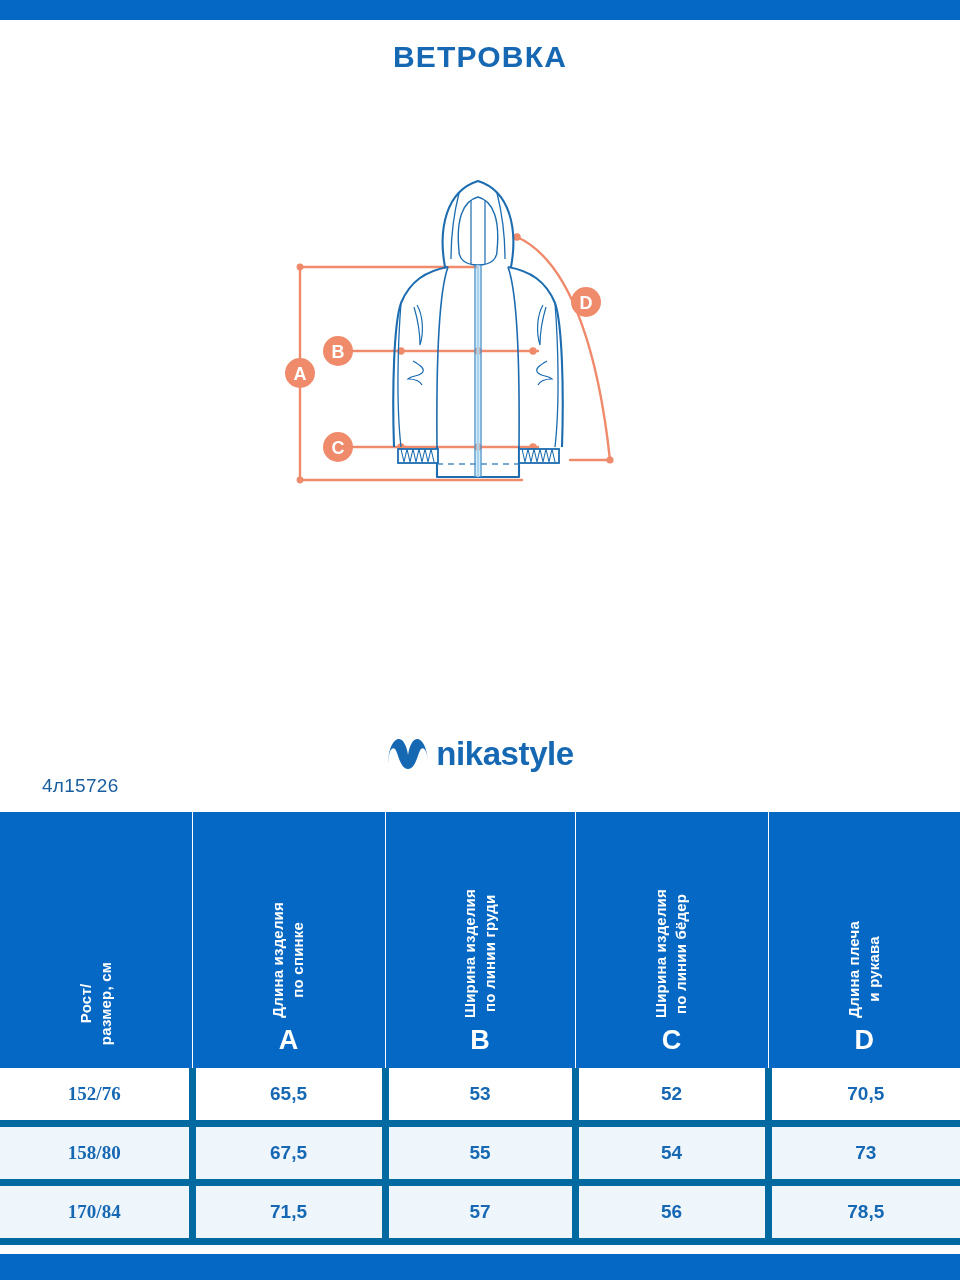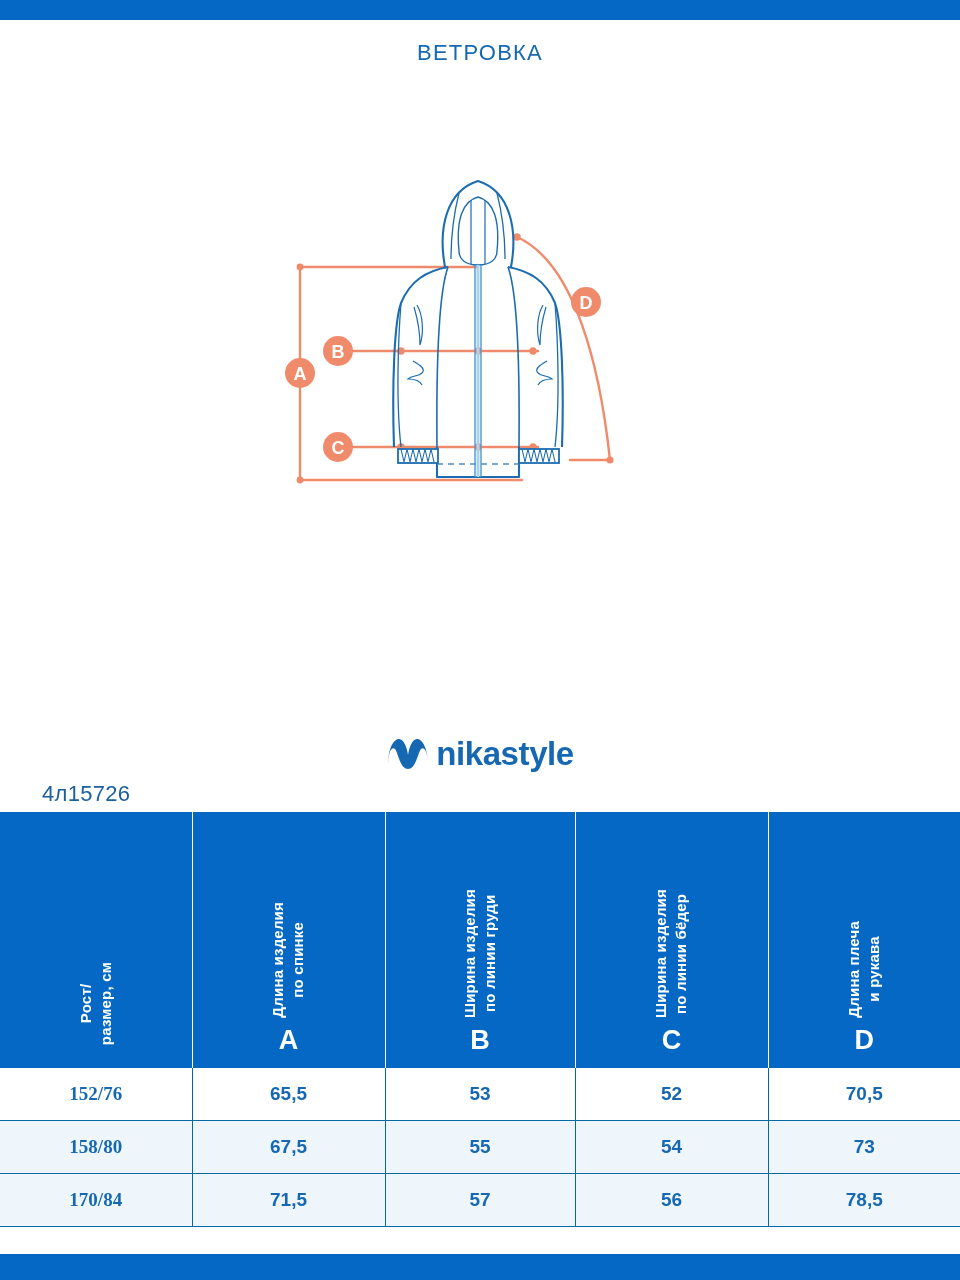--- a/index.html
+++ b/index.html
@@ -16,36 +16,36 @@
     position:absolute;left:0;top:0;width:960px;height:20px;
     background:#0568c4;
   }
   .bottom-bar{
     position:absolute;left:0;bottom:0;width:960px;height:26px;
     background:#0568c4;
   }
   .page-title{
     position:absolute;left:0;top:40px;width:960px;
     text-align:center;
-    font-size:22px;
-    font-weight:normal;
+    font-size:30px;
+    font-weight:bold;
     letter-spacing:1.2px;
     color:#1668b3;
   }
   .figure-wrap{
     position:absolute;left:0;top:155px;width:960px;height:360px;
   }
   .figure-wrap svg{display:block;margin:0 auto;}
 
   .brand-row{
     position:absolute;left:0;top:735px;width:960px;height:60px;
   }
   .article-code{
-    position:absolute;left:42px;top:46px;
-    font-size:22px;color:#1a5f9e;font-weight:400;letter-spacing:.3px;
+    position:absolute;left:42px;top:40px;
+    font-size:19px;color:#1a5f9e;font-weight:400;letter-spacing:.3px;
   }
   .logo-block{
     position:absolute;left:0;top:0;width:960px;
     display:flex;align-items:center;justify-content:center;gap:6px;
   }
   .logo-mark{display:block;}
   .logo-text{
     font-size:33px;font-weight:bold;color:#1668b3;letter-spacing:-.4px;
   }
 
@@ -89,21 +89,21 @@
     font-size:27px;font-weight:bold;margin-top:9px;line-height:1;
   }
   .vletter.empty{visibility:hidden;}
 
   tbody td{
     height:50px;
     text-align:center;
     font-size:19px;
     font-weight:bold;
     color:#1668b3;
-    border:1px solid #0369a1;
+    border:7px solid #0369a1;
     background:#ffffff;
   }
   tbody tr.alt td{background:#eef6fc;}
   tbody td:first-child{border-left:none;font-family:Liberation Serif, serif;}
   tbody td:last-child{border-right:none;}
   tbody tr:first-child td{border-top:none;}
 </style>
 </head>
 <body>
 

